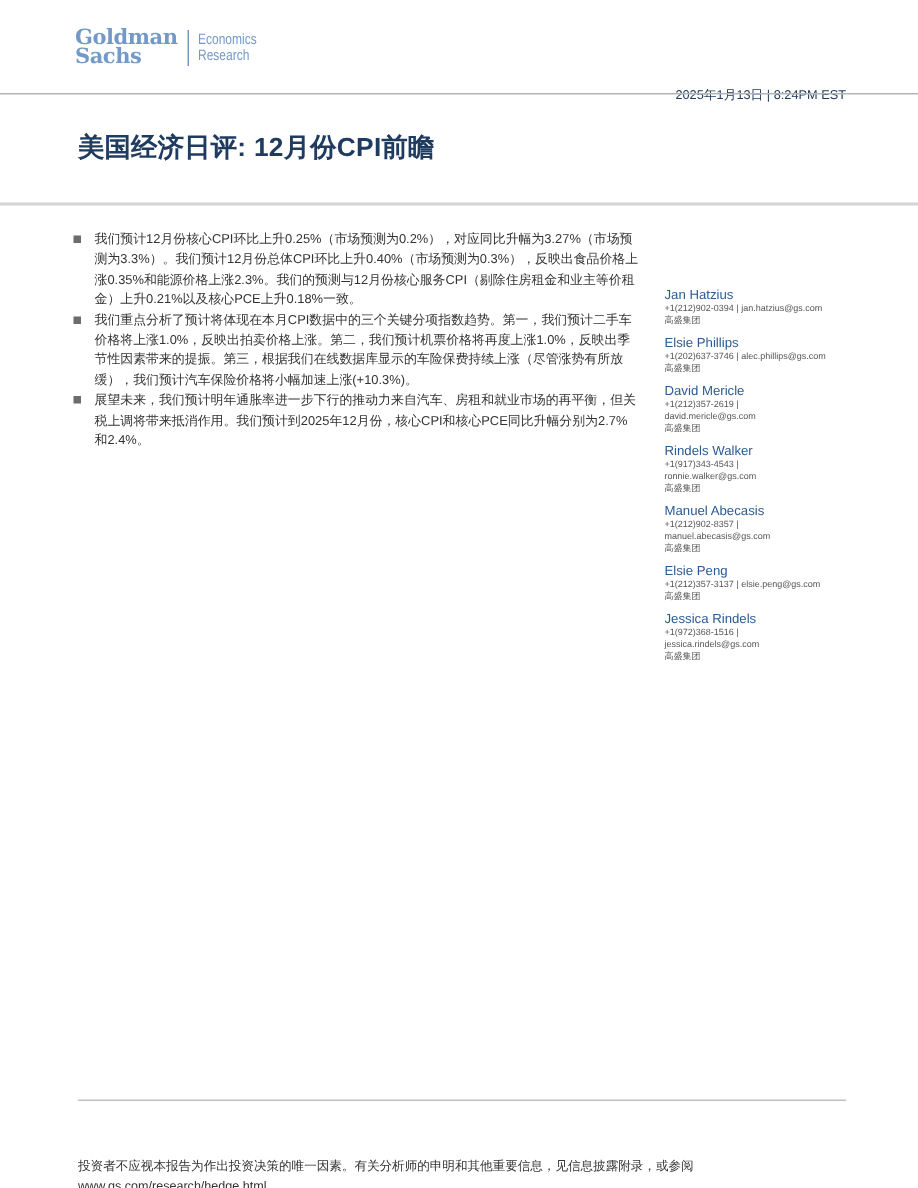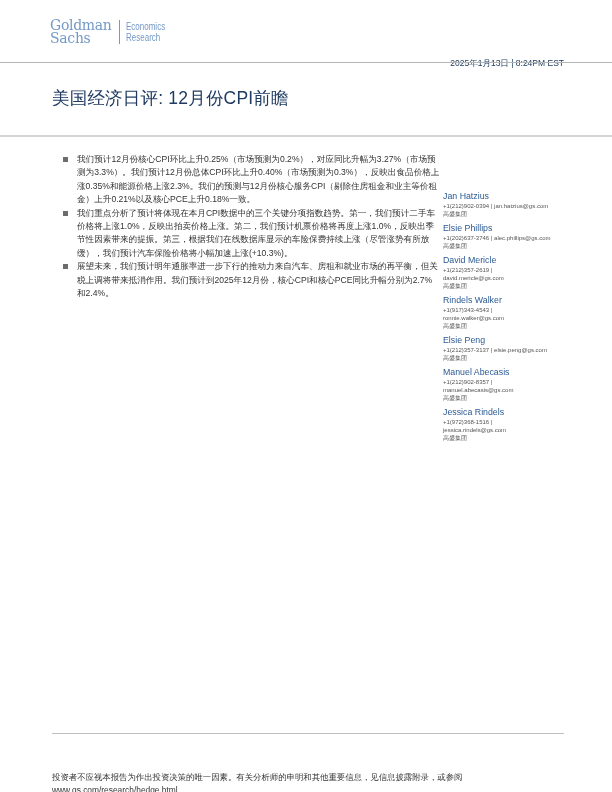--- a/index.html
+++ b/index.html
@@ -9,21 +9,21 @@
       color: #222;
     }
     .page { position: relative; width: 612px; height: 792px; }
 
     
     .logo {
       position: absolute; left: 50px; top: 19px; display: flex; align-items: center;
     }
     .logo-gs {
       font-family: "DejaVu Serif", "Liberation Serif", serif;
-      font-weight: normal; color: #7399c6; font-size: 14px; line-height: 13px;
+      font-weight: bold; color: #7399c6; font-size: 14px; line-height: 13px;
       letter-spacing: -0.3px;
     }
     .logo-sep {
       width: 1px; height: 24px; background: #7399c6; margin: 0 6px 0 7px;
     }
     .logo-er {
       font-family: "Liberation Sans", sans-serif; color: #7399c6;
       font-size: 10px; line-height: 11px; transform: scaleX(0.8); transform-origin: left;
     }
     .datetime {
@@ -34,21 +34,21 @@
     }
     .title {
       position: absolute; left: 52px; top: 86px; font-size: 17.5px; color: #1f3b60;
       letter-spacing: 0.2px;
     }
     .rule-title {
       position: absolute; left: 0; right: 0; top: 135px; height: 2px; background: #d4d4d4;
     }
 
     
-    .bullets { position: absolute; left: 62px; top: 153px; width: 378px; }
+    .bullets { position: absolute; left: 48px; top: 153px; width: 378px; }
     .bullet {
       position: relative; padding-left: 15px; font-size: 8.6px; line-height: 13.4px;
       color: #333; margin-bottom: 0;
     }
     .bullet-marker {
       position: absolute; left: 1px; top: 4px; width: 5px; height: 5px; background: #6c6c6c;
     }
 
     
     .authors { position: absolute; left: 443px; top: 151px; width: 135px; margin-top: 40px; }
@@ -79,21 +79,21 @@
     <div class="logo-sep"></div>
     <div class="logo-er">
       <div>Economics</div>
       <div>Research</div>
     </div>
   </div>
 
   <div class="datetime">2025年1月13日 | 8:24PM EST</div>
   <div class="rule-top"></div>
 
-  <h1 class="title" style="font-weight:normal;">美国经济日评: 12月份CPI前瞻</h1>
+  <h1 class="title" style="font-weight:bold;">美国经济日评: 12月份CPI前瞻</h1>
   <div class="rule-title"></div>
 
   <div class="bullets">
     <div class="bullet" style="margin-bottom:0;">
       <span class="bullet-marker"></span>
       <span>我们预计12月份核心CPI环比上升0.25%（市场预测为0.2%），对应同比升幅为3.27%（市场预测为3.3%）。我们预计12月份总体CPI环比上升0.40%（市场预测为0.3%），反映出食品价格上涨0.35%和能源价格上涨2.3%。我们的预测与12月份核心服务CPI（剔除住房租金和业主等价租金）上升0.21%以及核心PCE上升0.18%一致。</span>
     </div>
     <div class="bullet">
       <span class="bullet-marker"></span>
       <span>我们重点分析了预计将体现在本月CPI数据中的三个关键分项指数趋势。第一，我们预计二手车价格将上涨1.0%，反映出拍卖价格上涨。第二，我们预计机票价格将再度上涨1.0%，反映出季节性因素带来的提振。第三，根据我们在线数据库显示的车险保费持续上涨（尽管涨势有所放缓），我们预计汽车保险价格将小幅加速上涨(+10.3%)。</span>
@@ -121,28 +121,28 @@
       <div class="author-line">david.mericle@gs.com</div>
       <div class="author-line">高盛集团</div>
     </div>
     <div class="author">
       <div class="author-name">Rindels Walker</div>
       <div class="author-line">+1(917)343-4543 |</div>
       <div class="author-line">ronnie.walker@gs.com</div>
       <div class="author-line">高盛集团</div>
     </div>
     <div class="author">
-      <div class="author-name">Elsie Peng</div>
-      <div class="author-line">+1(212)357-3137 | elsie.peng@gs.com</div>
+      <div class="author-name">Manuel Abecasis</div>
+      <div class="author-line">+1(212)902-8357 |</div>
+      <div class="author-line">manuel.abecasis@gs.com</div>
       <div class="author-line">高盛集团</div>
     </div>
     <div class="author">
-      <div class="author-name">Manuel Abecasis</div>
-      <div class="author-line">+1(212)902-8357 |</div>
-      <div class="author-line">manuel.abecasis@gs.com</div>
+      <div class="author-name">Elsie Peng</div>
+      <div class="author-line">+1(212)357-3137 | elsie.peng@gs.com</div>
       <div class="author-line">高盛集团</div>
     </div>
     <div class="author">
       <div class="author-name">Jessica Rindels</div>
       <div class="author-line">+1(972)368-1516 |</div>
       <div class="author-line">jessica.rindels@gs.com</div>
       <div class="author-line">高盛集团</div>
     </div>
   </div>
 

